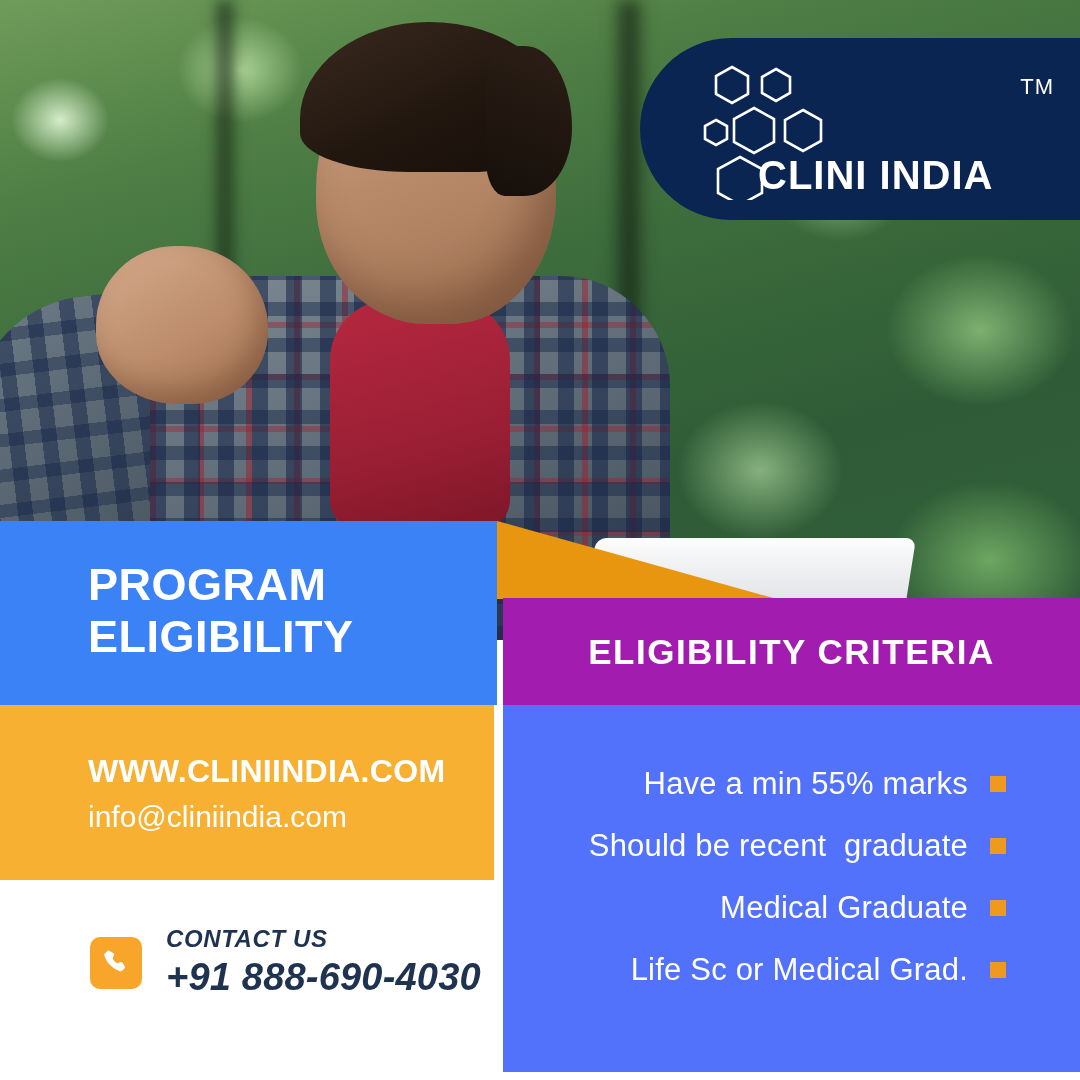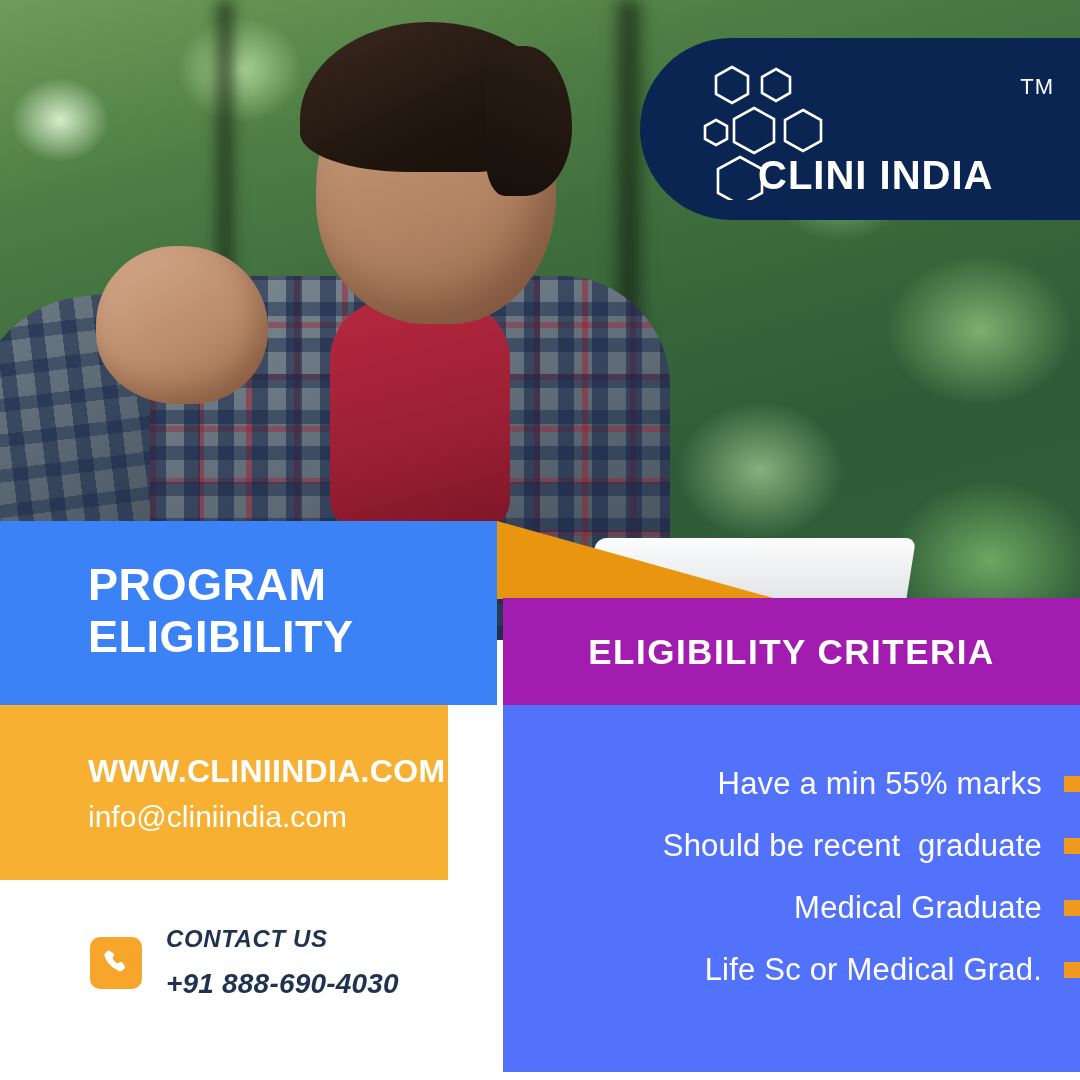--- a/index.html
+++ b/index.html
@@ -199,21 +199,21 @@
     color: #ffffff;
     font-size: 35px;
     font-weight: 700;
     letter-spacing: 1.5px;
     text-transform: uppercase;
   }
 
   .panel-orange {
     position: absolute;
     left: 0; top: 705px;
-    width: 448px; height: 175px;
+    width: 494px; height: 175px;
     background: #f7b031;
   }
   .panel-orange .site {
     position: absolute;
     left: 88px; top: 48px;
     color: #ffffff;
     font-size: 32px;
     font-weight: 700;
     letter-spacing: .3px;
   }
@@ -233,20 +233,21 @@
   }
   .crit-list {
     position: absolute;
     left: 0; top: 48px;
     width: 577px;
   }
   .crit-row {
     display: flex;
     align-items: center;
     justify-content: flex-end;
+    padding-right: 74px;
     height: 62px;
   }
   .crit-text {
     color: #ffffff;
     font-size: 31px;
     font-weight: 500;
     letter-spacing: .2px;
     white-space: pre;
     text-align: right;
   }
@@ -287,25 +288,25 @@
   .contact-label {
     color: #1f3350;
     font-size: 24px;
     font-weight: 700;
     letter-spacing: .6px;
     text-transform: uppercase;
     line-height: 1.15;
   }
   .contact-phone {
     color: #1f3350;
-    font-size: 28px;
+    font-size: 38px;
     font-weight: 700;
     letter-spacing: .2px;
     line-height: 1.2;
-    margin-top: 14px;
+    margin-top: 2px;
   }
 </style>
 </head>
 <body>
 
 <div class="poster">
 
   <div class="photo">
     <div class="trunk"></div>
     <div class="trunk2"></div>

